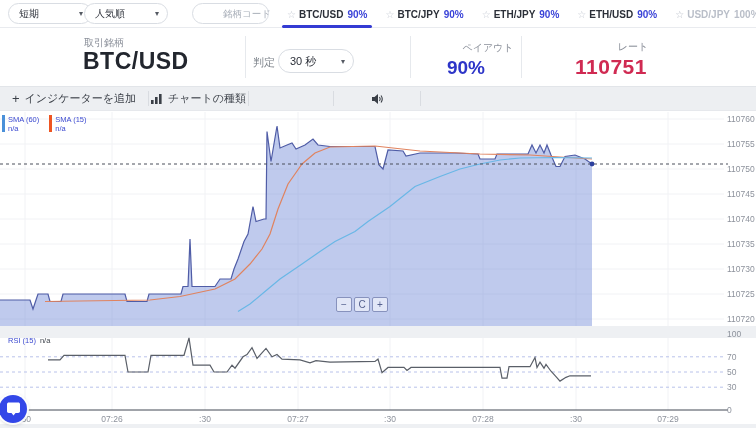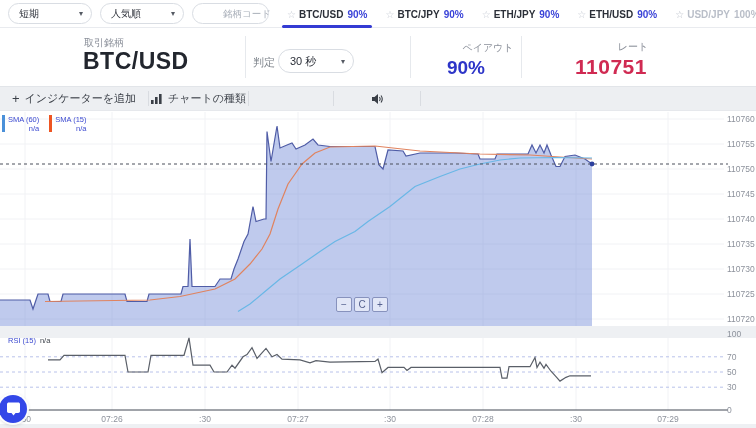--- a/index.html
+++ b/index.html
@@ -7,21 +7,21 @@
     font-family:"Liberation Sans","DejaVu Sans",sans-serif; }
   #app { position:relative; width:756px; height:428px; background:#fff; }
 
   
   .topbar { position:absolute; left:0; top:0; width:756px; height:28px; background:#fff;
     border-bottom:1px solid #e9ebef; display:flex; align-items:center; }
   .select-pill { position:absolute; top:3px; height:21px; border:1px solid #d9dde3; border-radius:12px;
     display:flex; align-items:center; padding:0 8px 0 10px; font-size:10px; color:#2b2f38; background:#fff; cursor:pointer; }
   .select-pill .caret { margin-left:auto; font-size:8px; color:#555a63; }
   #sel-period { left:8px; width:84px; }
-  #sel-sort { left:100px; width:84px; }
+  #sel-sort { left:84px; width:84px; }
   .searchbox { position:absolute; left:192px; top:3px; width:77px; height:21px; border:1px solid #d9dde3;
     border-radius:12px; display:flex; align-items:center; padding:0 6px; background:#fff;gap:20px; }
   .searchbox input { border:none; outline:none; width:52px; font-size:9.5px; color:#2b2f38; margin-left:4px;
     font-family:inherit; background:transparent; }
   .searchbox input::placeholder { color:#aab0ba; }
 
   .tabs { position:absolute; left:278px; top:0; right:0; height:28px; display:flex; overflow:hidden; }
   .tab { position:relative; display:flex; align-items:center; padding:0 9px; height:28px; cursor:pointer;
     font-size:10px; white-space:nowrap; }
   .tab .star { color:#c6cbd4; font-size:10px; margin-right:3px; }
@@ -57,21 +57,21 @@
   .tool-btn svg { display:block; }
   .plus-glyph { font-size:13px; color:#3a3f47; }
 
   
   .chart-wrap { position:absolute; left:0; top:112px; width:756px; height:316px; background:#fff; }
   #chart-svg { position:absolute; left:0; top:-112px; }
 
   .legend { position:absolute; left:2px; top:3px; display:flex; gap:10px; }
   .legend-item { display:flex; }
   .legend-item .swatch { width:3px; height:17px; margin-right:3px; }
-  .legend-item .txt { font-size:7.5px; line-height:9px; color:#3c4ad0;text-align:right; }
+  .legend-item .txt { font-size:7.5px; line-height:9px; color:#3c4ad0; }
   .rsi-label { position:absolute; left:8px; top:224px; font-size:7.5px; color:#3c4ad0; }
   .rsi-label .na { color:#3f444c; margin-left:4px; }
 
   .zoom-ctrls { position:absolute; left:336px; top:185px; display:flex; gap:2px; }
   .zoom-btn { width:16px; height:15px; border:1px solid #8792bd; background:rgba(255,255,255,0.55);
     border-radius:2px; font-size:10px; line-height:13px; text-align:center; color:#55618f; cursor:pointer; }
 
   .bottom-strip { position:absolute; left:0; top:424px; width:756px; height:4px; background:#eef0f3; }
 
   .chat-bubble { position:absolute; left:-1px; top:395px; width:28px; height:28px; border-radius:50%;

